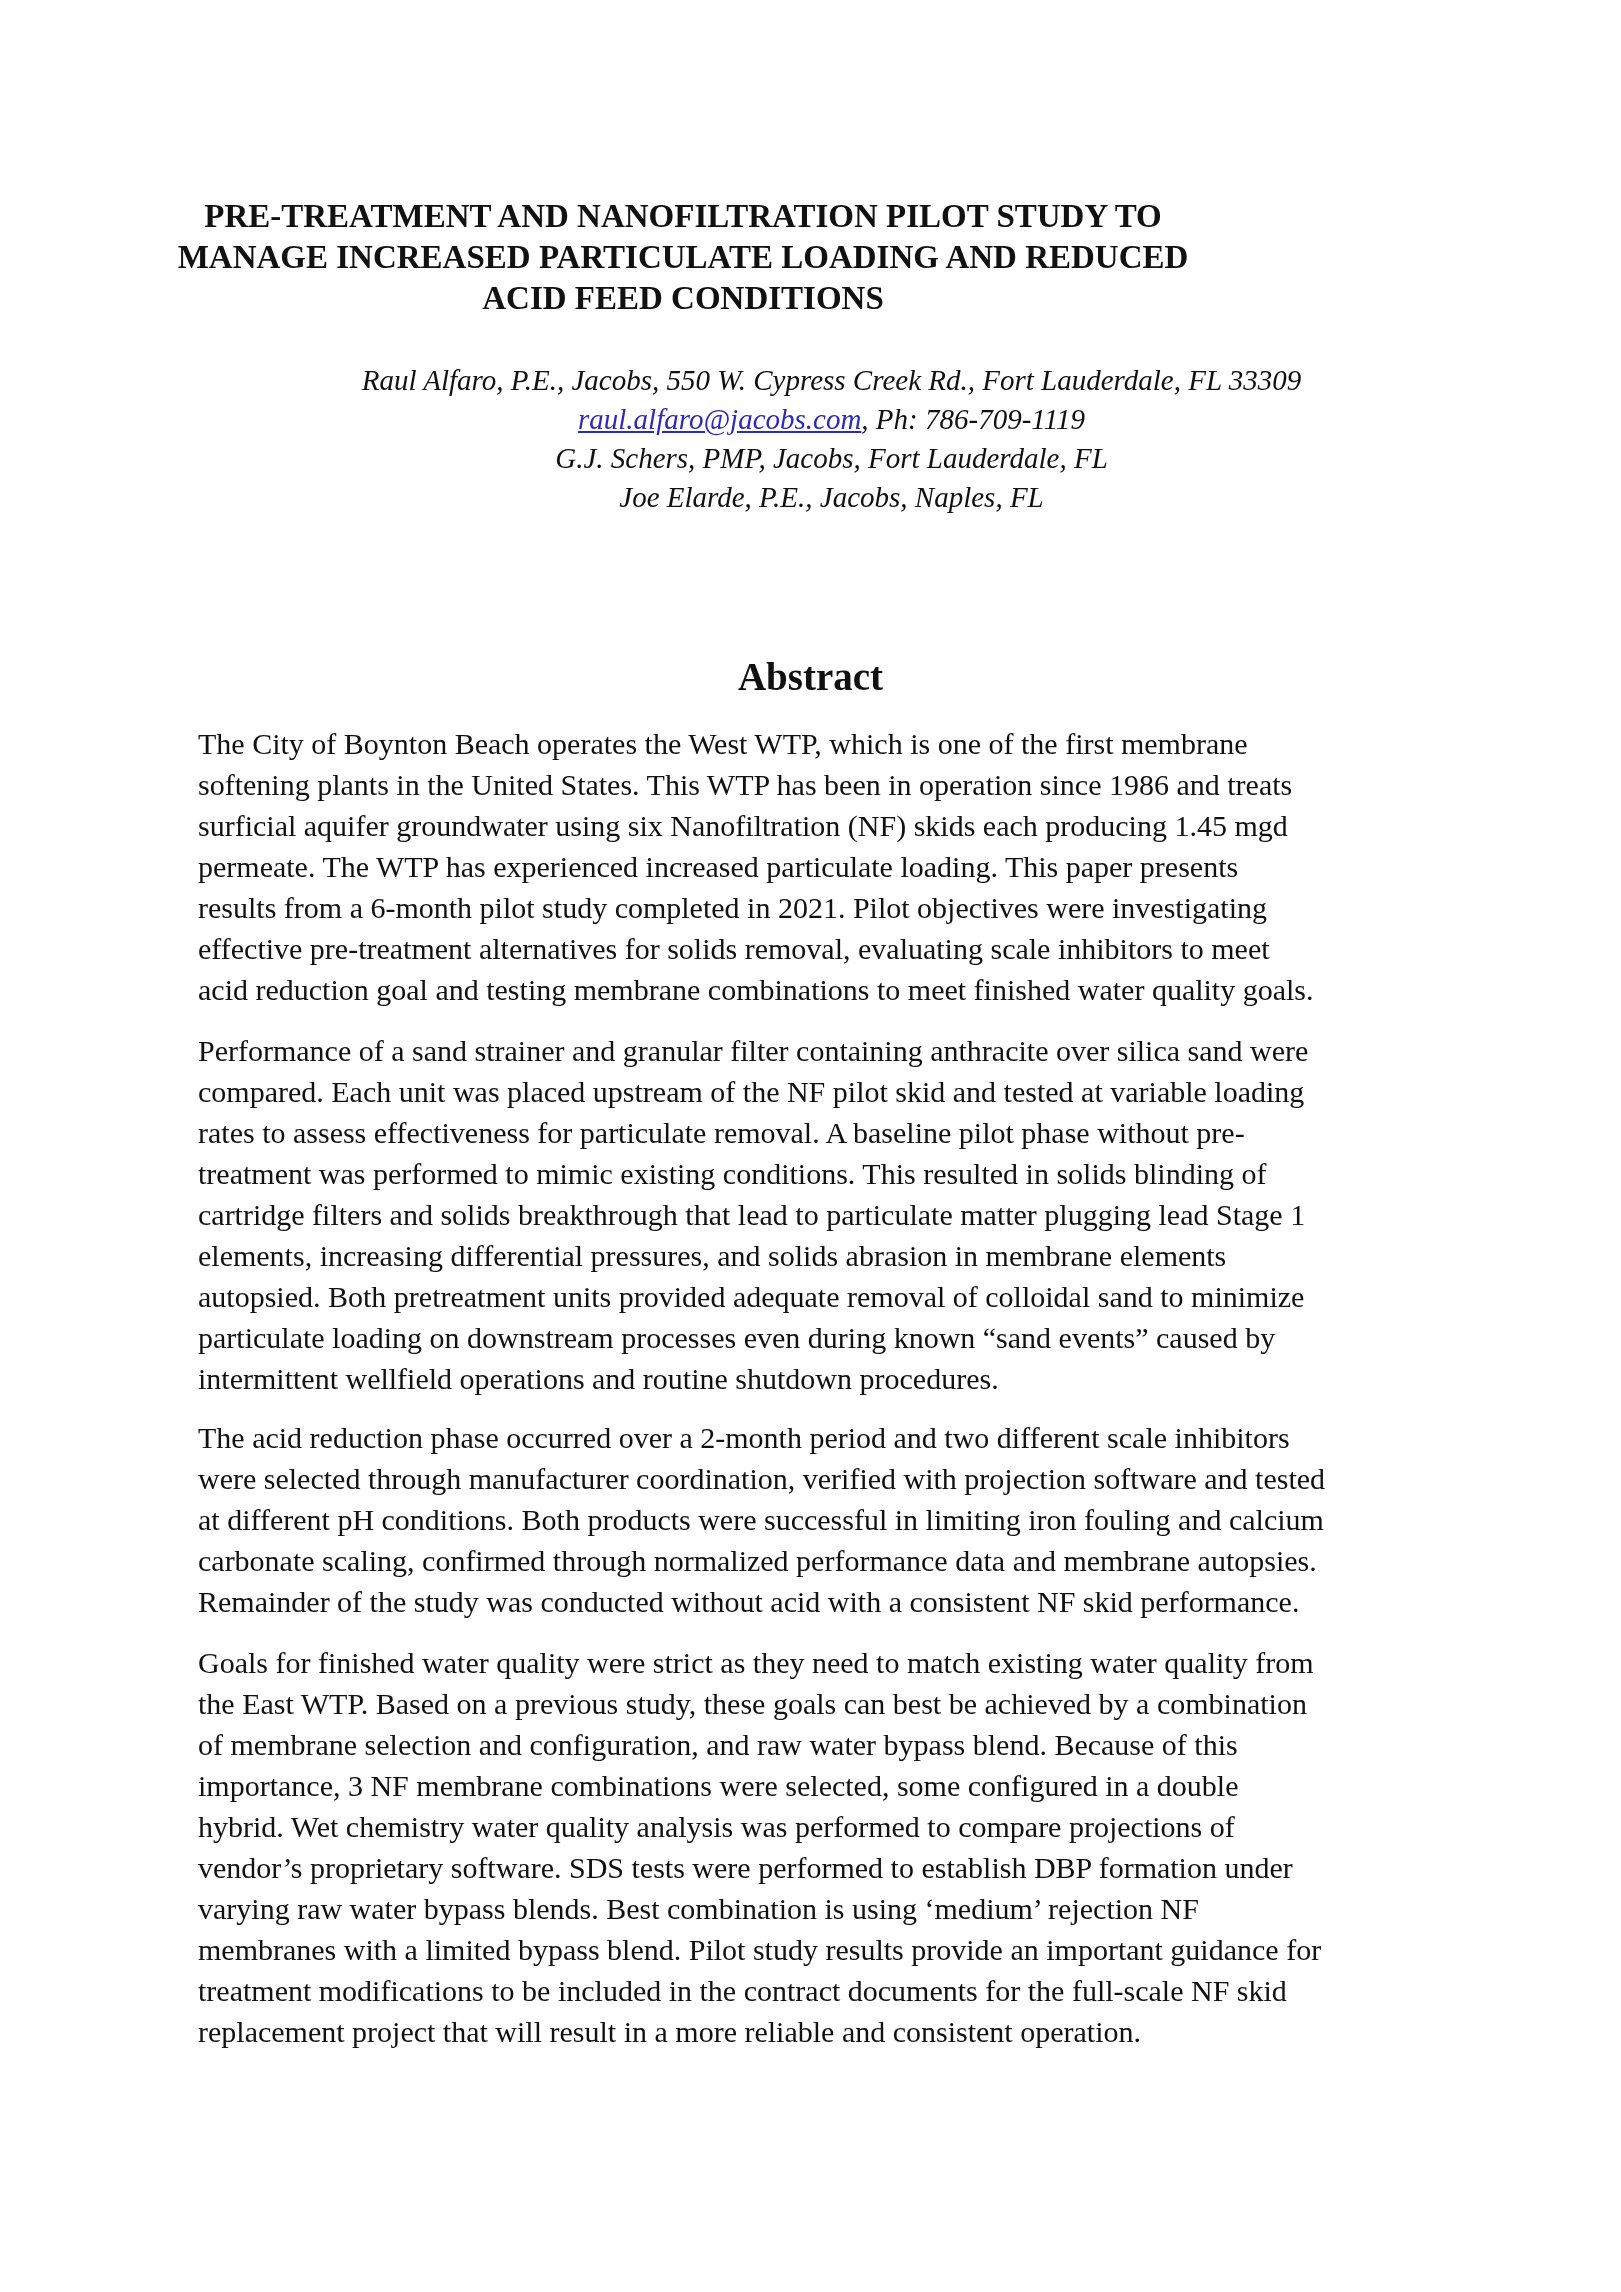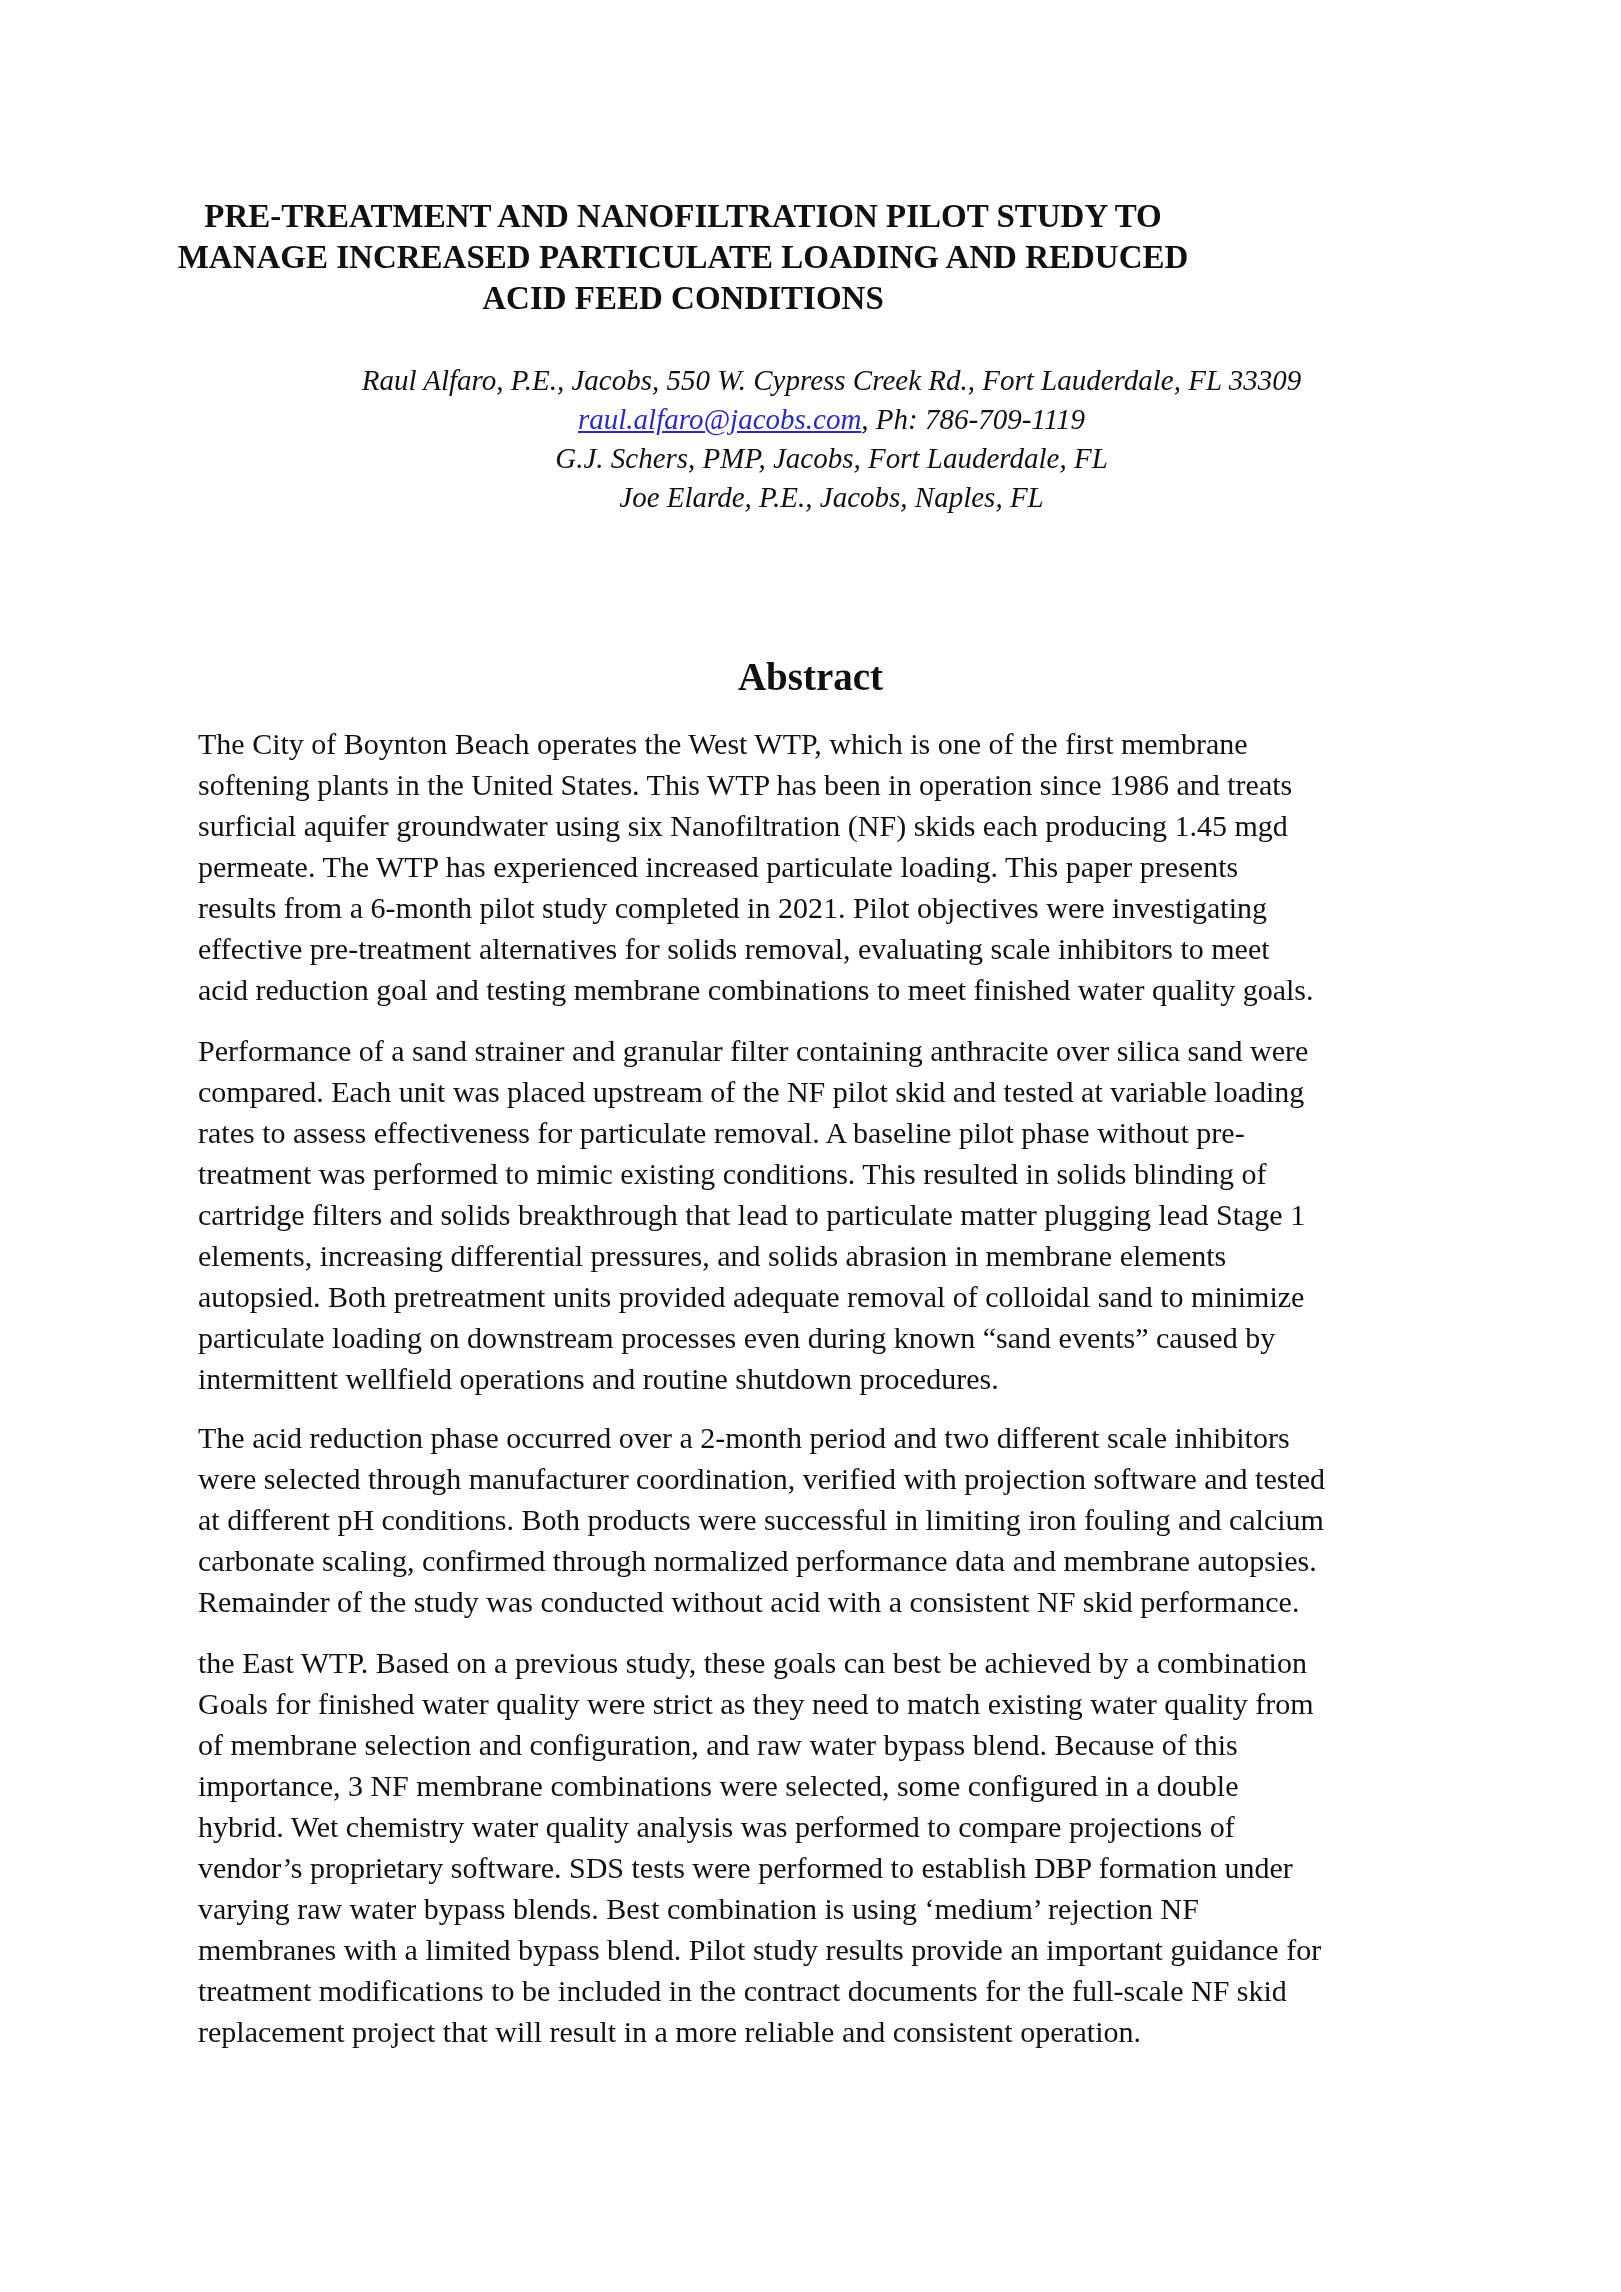--- a/index.html
+++ b/index.html
@@ -97,22 +97,22 @@
 
 <div class="para" id="p3">
   <div>The acid reduction phase occurred over a 2-month period and two different scale inhibitors</div>
   <div>were selected through manufacturer coordination, verified with projection software and tested</div>
   <div>at different pH conditions. Both products were successful in limiting iron fouling and calcium</div>
   <div>carbonate scaling, confirmed through normalized performance data and membrane autopsies.</div>
   <div>Remainder of the study was conducted without acid with a consistent NF skid performance.</div>
 </div>
 
 <div class="para" id="p4">
+  <div>Goals for finished water quality were strict as they need to match existing water quality from</div>
   <div>the East WTP. Based on a previous study, these goals can best be achieved by a combination</div>
-  <div>Goals for finished water quality were strict as they need to match existing water quality from</div>
   <div>of membrane selection and configuration, and raw water bypass blend. Because of this</div>
   <div>importance, 3 NF membrane combinations were selected, some configured in a double</div>
   <div>hybrid. Wet chemistry water quality analysis was performed to compare projections of</div>
   <div>vendor’s proprietary software. SDS tests were performed to establish DBP formation under</div>
   <div>varying raw water bypass blends. Best combination is using ‘medium’ rejection NF</div>
   <div>membranes with a limited bypass blend. Pilot study results provide an important guidance for</div>
   <div>treatment modifications to be included in the contract documents for the full-scale NF skid</div>
   <div>replacement project that will result in a more reliable and consistent operation.</div>
 </div>
 

